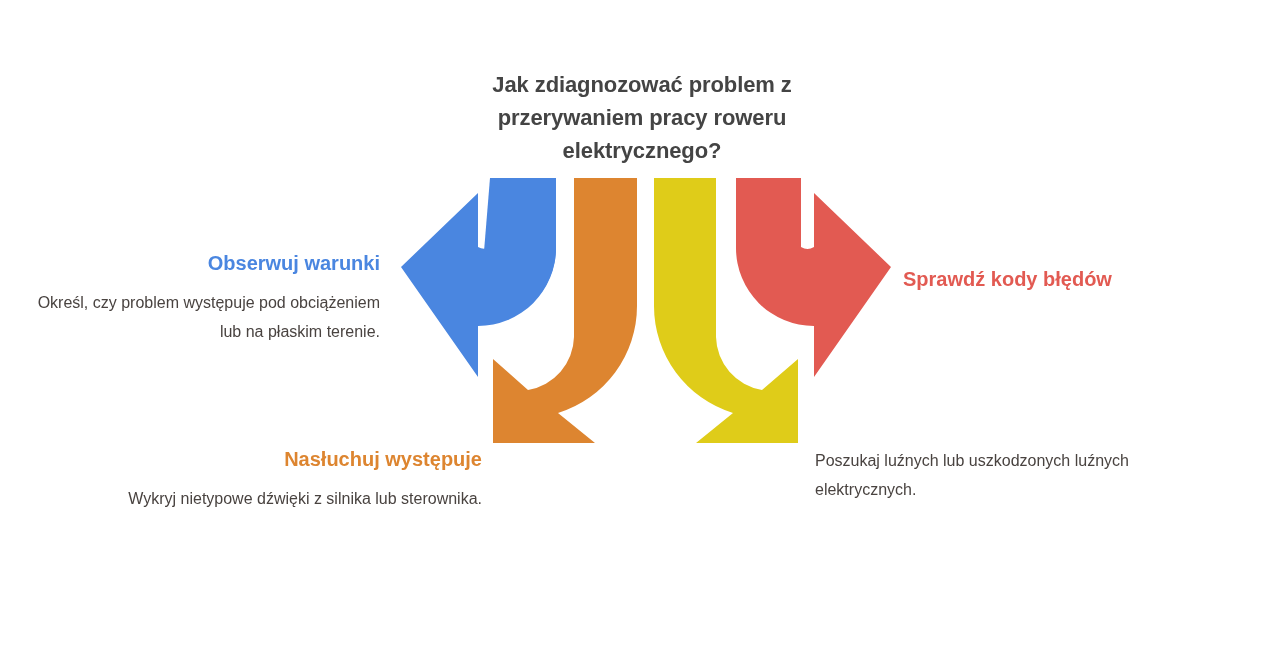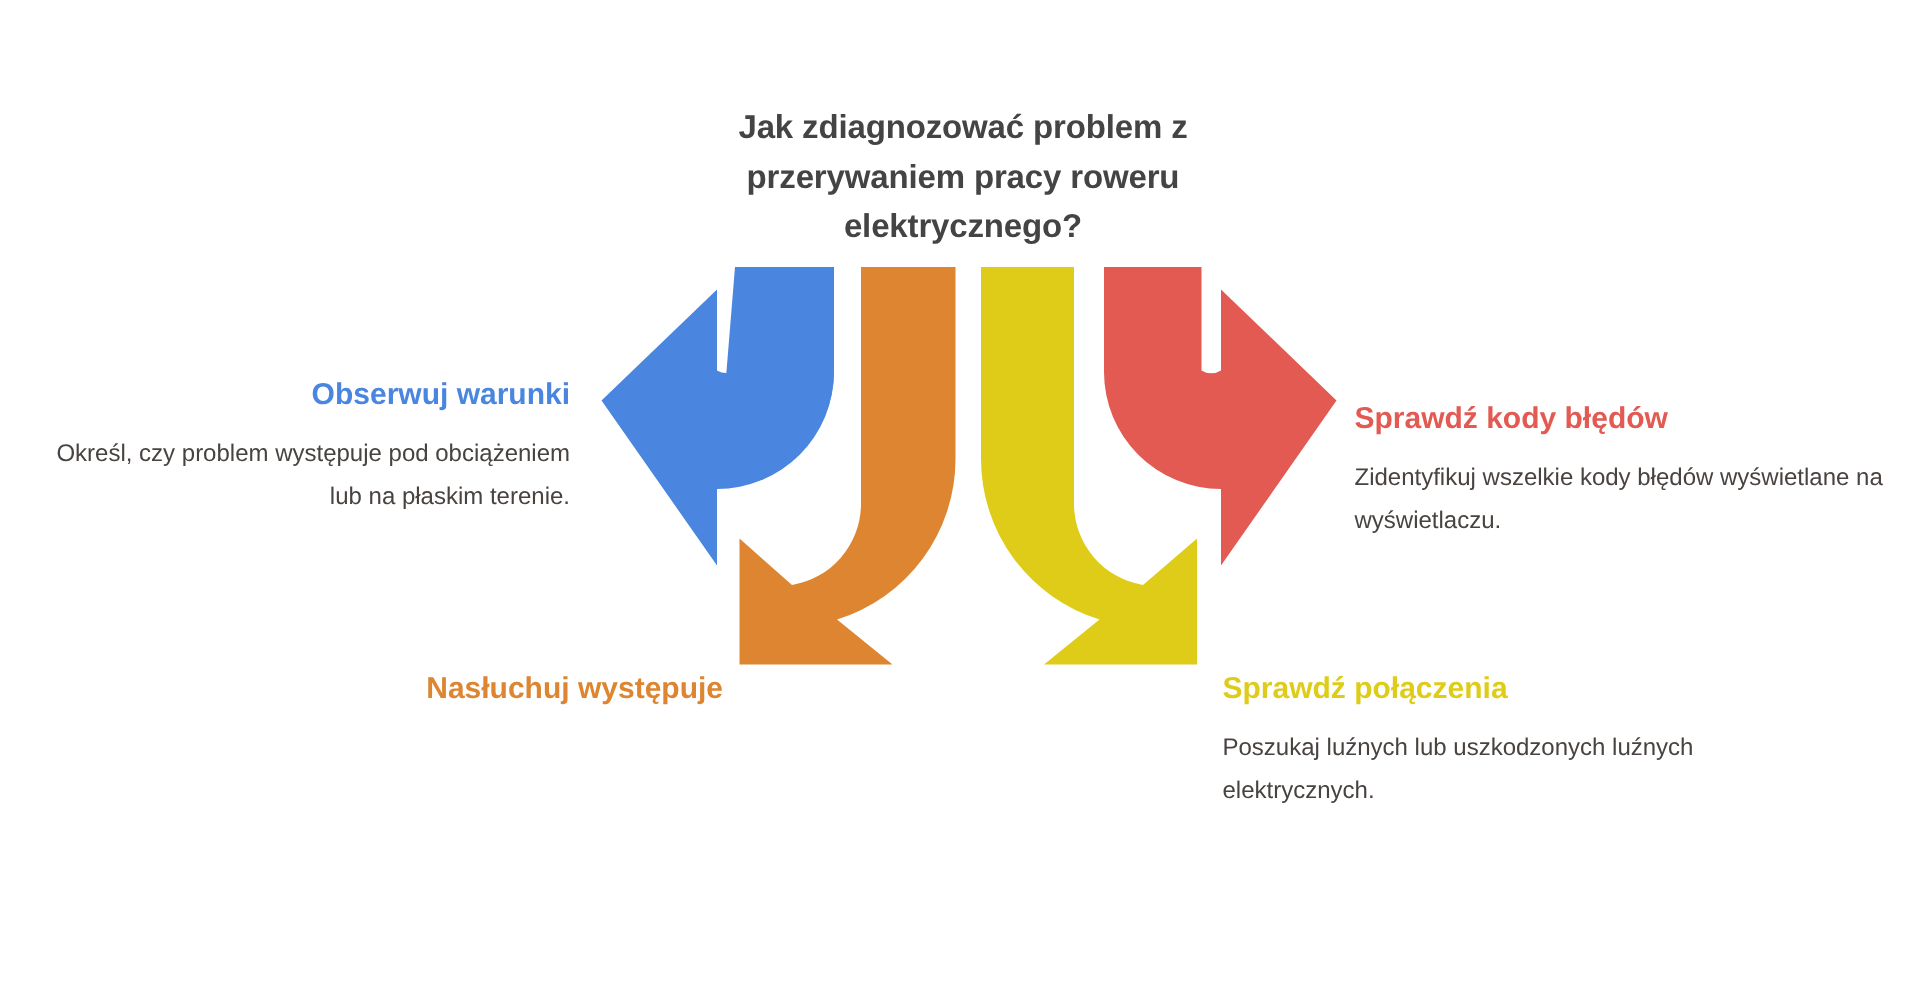--- a/index.html
+++ b/index.html
@@ -140,25 +140,24 @@
              Z"></path>
   </svg>
 
   <div class="block block-left">
     <div class="heading c-blue">Obserwuj warunki</div>
     <div class="body">Określ, czy problem występuje pod obciążeniem lub na płaskim terenie.</div>
   </div>
 
   <div class="block block-right">
     <div class="heading c-red">Sprawdź kody błędów</div>
-    <div class="body">Zidentyfikuj wszelkie kody błędów wyświetlane na wyświetlaczu.</div>
   </div>
 
   <div class="block block-bottomleft">
     <div class="heading c-orange">Nasłuchuj występuje</div>
+    <div class="body">Wykryj nietypowe dźwięki z silnika lub sterownika.</div>
   </div>
 
   <div class="block block-bottomright">
-    <div class="heading c-yellow">Sprawdź połączenia</div>
     <div class="body">Poszukaj luźnych lub uszkodzonych luźnych elektrycznych.</div>
   </div>
 
 </div>
 
 </body></html>

